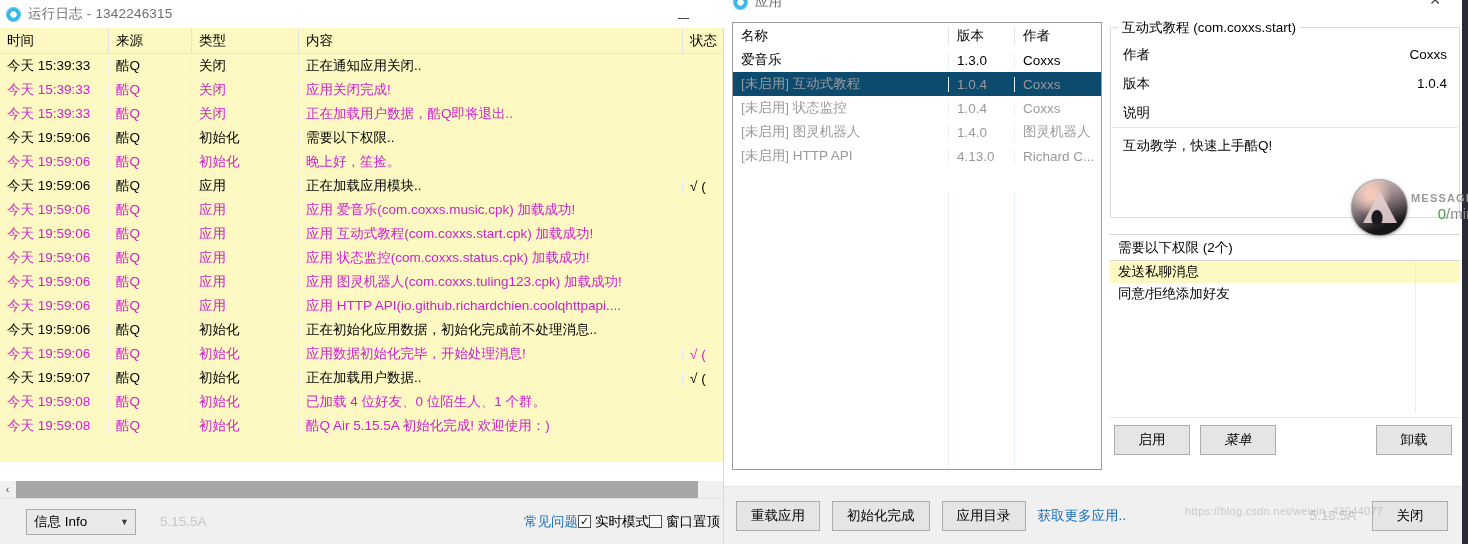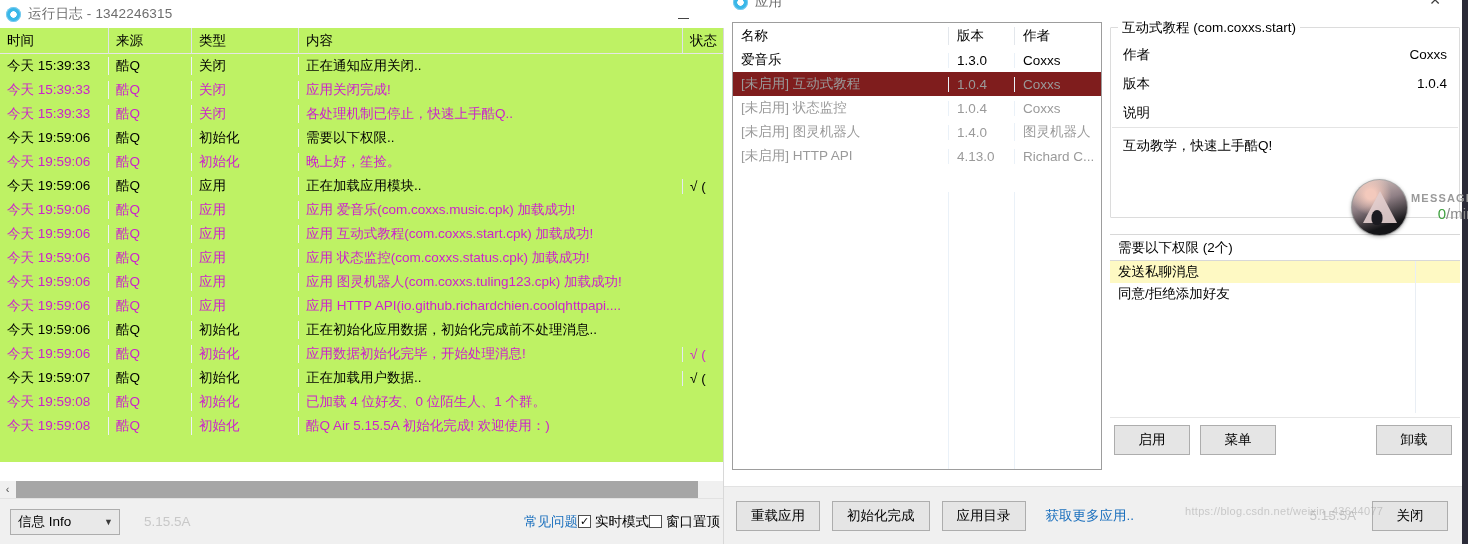--- a/index.html
+++ b/index.html
@@ -43,21 +43,21 @@
     width: 26px; height: 16px; color: #555; font-size: 14px;
     display: flex; align-items: flex-end; justify-content: center;
     cursor: default;
   }
   .win-min::after { content:""; display:block; width:11px; height:1px; background:#444; margin-bottom:4px; }
 
   
   #log-table {
     position: absolute; left: 0; top: 28px;
     width: 724px; height: 434px;
-    background: #bef264;
+    background: #fef9c3;
     overflow: hidden;
   }
   .lrow {
     display: flex; height: 24px; align-items: center;
     white-space: nowrap;
   }
   .lrow .c { padding-left: 7px; overflow: hidden; text-overflow: clip; white-space: nowrap; flex: none; }
   .c-time  { width: 108px; }
   .c-src   { width: 83px;  border-left: 1px solid #eef2f7; }
   .c-type  { width: 107px; border-left: 1px solid #eef2f7; }
@@ -81,21 +81,21 @@
   #log-hscroll .arrL {
     position:absolute; left:2px; top:3px; width:11px; height:11px;
     color:#505050; font-size:11px; line-height:11px; text-align:center;
   }
   #log-statusbar {
     position: absolute; left: 0; bottom: 0; width: 724px; height: 46px;
     background: #f0f0f0; border-top: 1px solid #e2e2e2;
     display: flex; align-items: center;
   }
   .combo {
-    margin-left: 10px; width: 110px; height: 26px;
+    margin-left: 26px; width: 110px; height: 26px;
     background: #e9e9e9; border: 1px solid #adadad;
     display: flex; align-items: center; justify-content: space-between;
     padding: 0 6px 0 7px; font-size: 13.5px; color: #000;
   }
   .combo .chev { font-size: 9px; color: #3a3a3a; }
   .ver-dim { margin-left: 24px; color: #c8c8c8; font-size: 13.5px; }
   .sb-right { margin-left: auto; display: flex; align-items: center; padding-right: 4px; }
   .lnk { color: #1a6fbd; font-size: 13.5px; cursor: pointer; }
   .chk { display: flex; align-items: center; gap: 4px; font-size: 13.5px; }
   .box { width: 13px; height: 13px; border: 1px solid #4f4f4f; background: #fff;
@@ -132,21 +132,21 @@
   .arow { display: flex; height: 24px; align-items: center; white-space: nowrap; }
   .arow .c { padding-left: 8px; flex: none; overflow: hidden; font-size: 13.5px; }
   .a-name { width: 215px; }
   .a-ver  { width: 66px;  border-left: 1px solid #eaf1f8; }
   .a-auth { width: 88px;  border-left: 1px solid #eaf1f8; }
   #app-list-head { height: 25px; }
   #app-list-head .c { color: #000; }
   #app-list-head .a-ver, #app-list-head .a-auth { border-left: 1px solid #e3e7ec; }
   .arow.disabled { color: #9a9a9a; }
   .arow.enabled  { color: #000; }
-  .arow.selected { background: #7f1d1d; align-items: center; }
+  .arow.selected { background: #0c4a6e; align-items: center; }
   #app-list .filler {
     position: absolute; left: 0; top: 169px; width: 370px; height: 279px;
     display: flex; pointer-events: none;
   }
   #app-list .filler i { display:block; height: 100%; border-left: 1px solid #eaf1f8; }
 
   
   #app-detail {
     position: absolute; left: 386px; top: 6px;
     width: 350px; height: 448px;
@@ -183,30 +183,30 @@
     border-top: 1px solid #e6e6e6;
     display: flex; align-items: center; padding: 0 4px;
   }
   .btn {
     background: #e5e5e5; border: 1px solid #adadad;
     font-size: 13.5px; color: #000;
     height: 30px; min-width: 76px; padding: 0 14px;
     display: inline-flex; align-items: center; justify-content: center;
     cursor: default; font-family: inherit;
   }
-  .btn.gap { margin-left: 10px; }
+  .btn.gap { margin-left: 10px; font-style: italic; }
   .btn.right { margin-left: auto; margin-right: 4px; }
 
   #app-bottom {
     position: absolute; left: 0; bottom: 0; width: 744px; height: 58px;
     background: #f0f0f0; border-top: 1px solid #e2e2e2;
     display: flex; align-items: center; padding: 0 12px;
   }
   #app-bottom .btn { margin-right: 12px; }
-  #app-bottom .lnk { margin-left: 8px; }
+  #app-bottom .lnk { margin-left: 0; }
   #app-ver-dim { margin-left: auto; color: #c6c6c6; font-size: 13.5px; margin-right: 16px; }
 
   
   #msg-widget {
     position: absolute; left: 1352px; top: 178px;
     width: 116px; height: 58px;
     display: flex; align-items: center; gap: 4px;
     pointer-events: none;
   }
   #msg-avatar {
@@ -281,21 +281,21 @@
             <div class="c c-time">今天 15:39:33</div>
             <div class="c c-src">酷Q</div>
             <div class="c c-type">关闭</div>
             <div class="c c-cont">应用关闭完成!</div>
             <div class="c c-stat"></div>
           </div>
           <div class="lrow hl">
             <div class="c c-time">今天 15:39:33</div>
             <div class="c c-src">酷Q</div>
             <div class="c c-type">关闭</div>
-            <div class="c c-cont">各处理机制已停止，快速上手酷Q..</div>
+            <div class="c c-cont">正在加载用户数据，酷Q即将退出..</div>
             <div class="c c-stat"></div>
           </div>
           <div class="lrow nm">
             <div class="c c-time">今天 19:59:06</div>
             <div class="c c-src">酷Q</div>
             <div class="c c-type">初始化</div>
             <div class="c c-cont">需要以下权限..</div>
             <div class="c c-stat"></div>
           </div>
           <div class="lrow hl">

